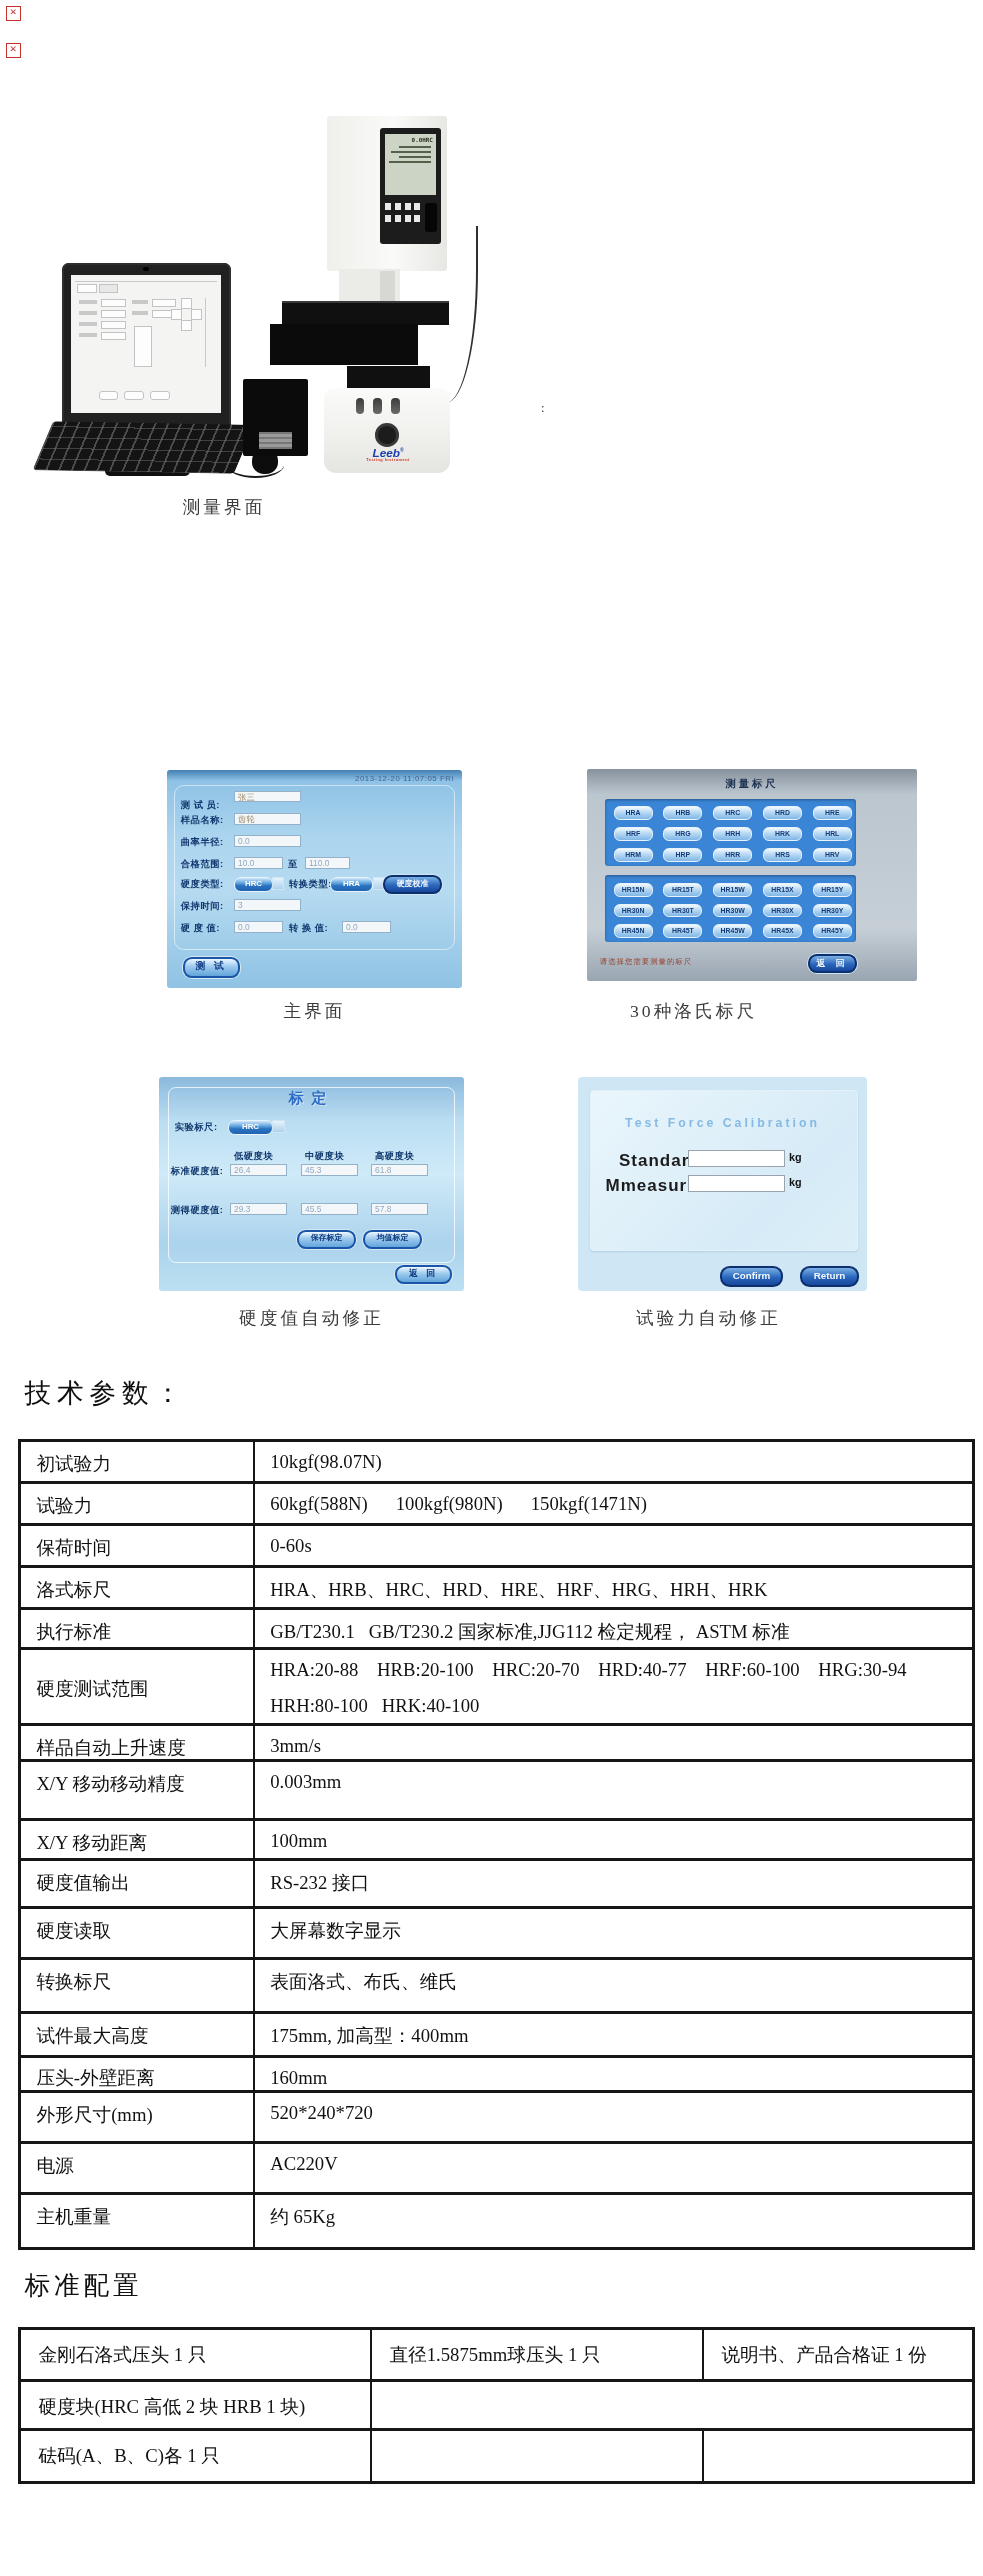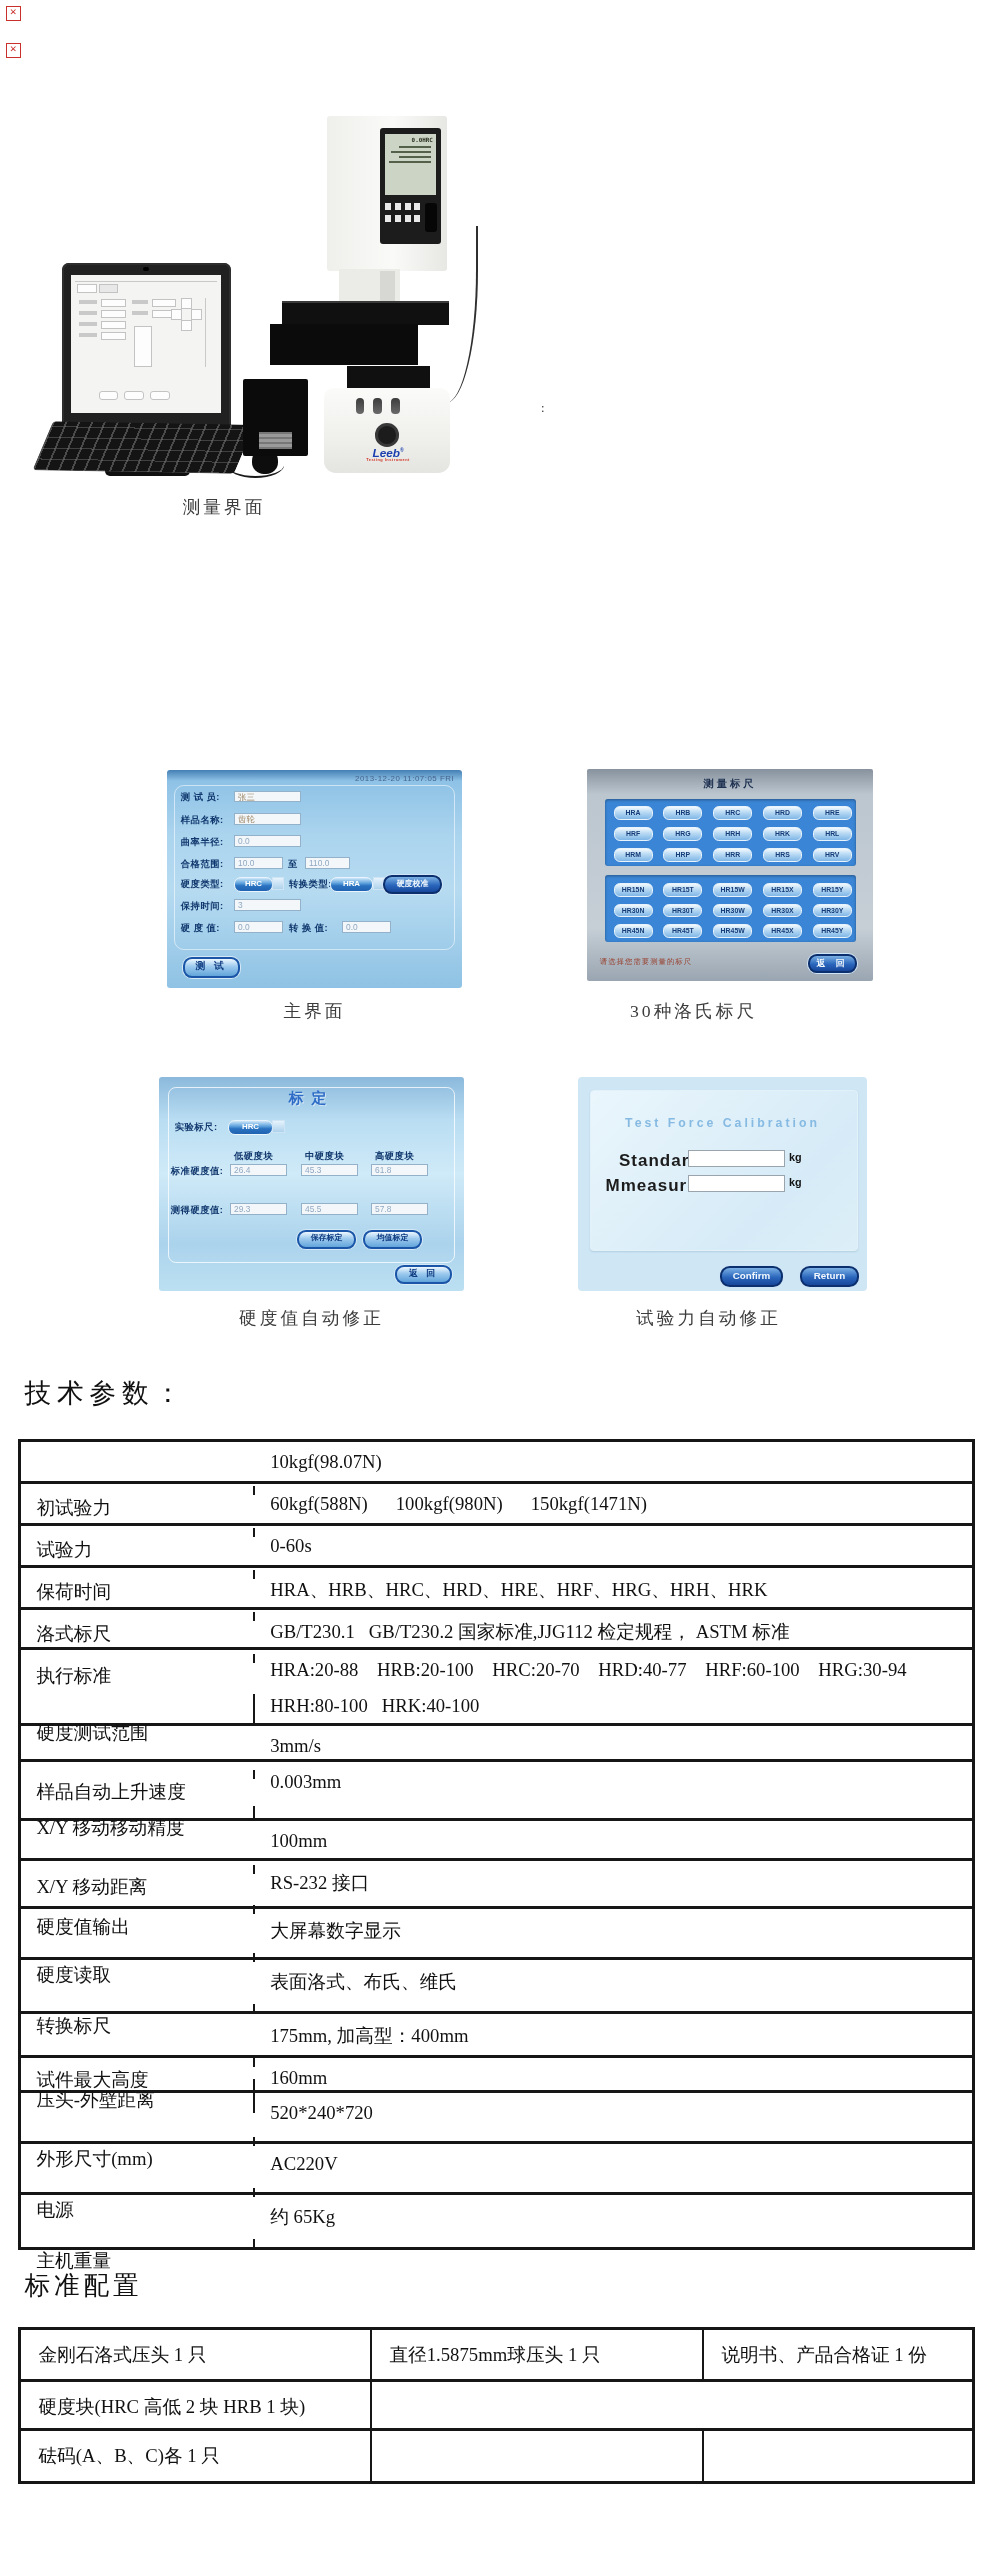--- a/index.html
+++ b/index.html
@@ -77,21 +77,21 @@
            background:linear-gradient(180deg,#7ab0e4,#2a66bc 55%,#17479c);
            border:2px solid #0c2f6e;box-shadow:0 0 0 1px #cfe4f6;}
 
   
   .panelA{left:167px;top:770px;width:295px;height:218px;border-radius:3px;
           background:linear-gradient(180deg,#447fb4 0,#8ec2e6 5%,#abd4ee 30%,#b6dbf1 55%,#8fc2e4 100%);}
   .panelA .frame{position:absolute;left:6.9px;top:14.8px;width:279px;height:163px;border:1px solid rgba(255,255,255,.55);border-radius:9.8px;}
   .panelA .ts{position:absolute;right:7.9px;top:3.9px;color:#46648c;font-size:7.9px;letter-spacing:0.5px;}
 
   
-  .panelB{left:587px;top:769px;width:286px;height:212px;border-radius:2px;
+  .panelB{left:587px;top:769px;width:330px;height:212px;border-radius:2px;
           background:linear-gradient(180deg,#87929e 0,#bcc6cf 12%,#c6cfd6 75%,#99a5b1 100%);}
   .panelB .title{position:absolute;left:0;right:0;top:7.9px;text-align:center;color:#1d3050;
                  font-weight:700;font-size:10.3px;letter-spacing:3px;}
   .bluebox{position:absolute;left:17.7px;width:251px;height:67px;background:#3a85d6;border-radius:3px;
            box-shadow:inset 0 1px 3px rgba(0,0,0,.35);display:flex;flex-wrap:wrap;align-content:flex-start;
            gap:6.9px 10.8px;padding:7.9px 0 0 8.9px;box-sizing:border-box;}
   .scalepill{width:37px;height:11.8px;border-radius:5.9px;text-align:center;color:#143c78;
              font:700 6.9px/11.8px "Liberation Sans",sans-serif;
              background:linear-gradient(180deg,#f2f9fe,#bddcf4 40%,#7fb6e7);border:1px solid #e8f3fb;box-sizing:content-box;}
   .panelB .note{position:absolute;left:12.8px;top:188px;color:#99402e;font-size:7.4px;letter-spacing:1px;}
@@ -111,21 +111,21 @@
   .panelD .title{position:absolute;left:0;right:0;top:39px;text-align:center;color:#86bae2;
                  font-weight:700;font-size:12.3px;letter-spacing:3px;}
   .panelD .flabel{position:absolute;color:#1c1c1c;font-weight:700;font-size:17px;letter-spacing:1px;}
   .panelD .finp{position:absolute;width:95px;height:14.8px;background:#fff;border:1px solid #9aa4ac;}
   .panelD .unit{position:absolute;color:#111;font-weight:700;font-size:10.8px;}
 
   
   .ttable{position:absolute;left:17.7px;top:1439px;width:951px;border:3px solid #161616;background:#fff;}
   .trow{display:flex;border-bottom:3px solid #161616;}
   .trow:last-child{border-bottom:none;}
-  .tlabel{width:217px;border-right:2px solid #161616;padding:8.9px 0 0 15.7px;font-size:18.7px;margin-top:44px;}
+  .tlabel{width:217px;border-right:2px solid #161616;padding:8.9px 0 0 15.7px;font-size:18.7px;}
   .tval{flex:1;padding:8.9px 0 0 14.8px;font-size:18.7px;white-space:pre-wrap;}
   .ctable{position:absolute;left:17.7px;top:2327px;width:951px;border:3px solid #161616;background:#fff;}
   .crow{display:flex;border-bottom:3px solid #161616;}
   .crow:last-child{border-bottom:none;}
   .ccell{padding:11.8px 0 0 17.7px;font-size:18.7px;box-sizing:border-box;}
   .cc1{width:351px;border-right:2px solid #161616;}
   .cc2{width:332px;border-right:2px solid #161616;}
   .cc3{flex:1;}
   .colonmark{position:absolute;left:541px;top:401px;color:#333;font-size:12.8px;}
 </style>
@@ -211,21 +211,21 @@
       <div class="disp"></div>
     </div>
   </div>
   <div class="caption" style="left:138px;top:495px;width:172px;">测量界面</div>
   <div class="colonmark">:</div>
 
   <div class="panel panelA">
     <div class="frame"></div>
     <div class="ts">2013-12-20 11:07:05 FRI</div>
 
-    <div class="nlabel" style="left:13.8px;top:21px;">测 试 员:</div>
+    <div class="nlabel" style="left:13.8px;top:29px;">测 试 员:</div>
     <div class="inp tan" style="left:67px;top:20.7px;width:67px;">张三</div>
 
     <div class="nlabel" style="left:13.8px;top:44px;">样品名称:</div>
     <div class="inp tan" style="left:67px;top:43px;width:67px;">齿轮</div>
 
     <div class="nlabel" style="left:13.8px;top:66px;">曲率半径:</div>
     <div class="inp" style="left:67px;top:65px;width:67px;">0.0</div>
 
     <div class="nlabel" style="left:13.8px;top:88px;">合格范围:</div>
     <div class="inp" style="left:67px;top:87px;width:49px;">10.0</div>

